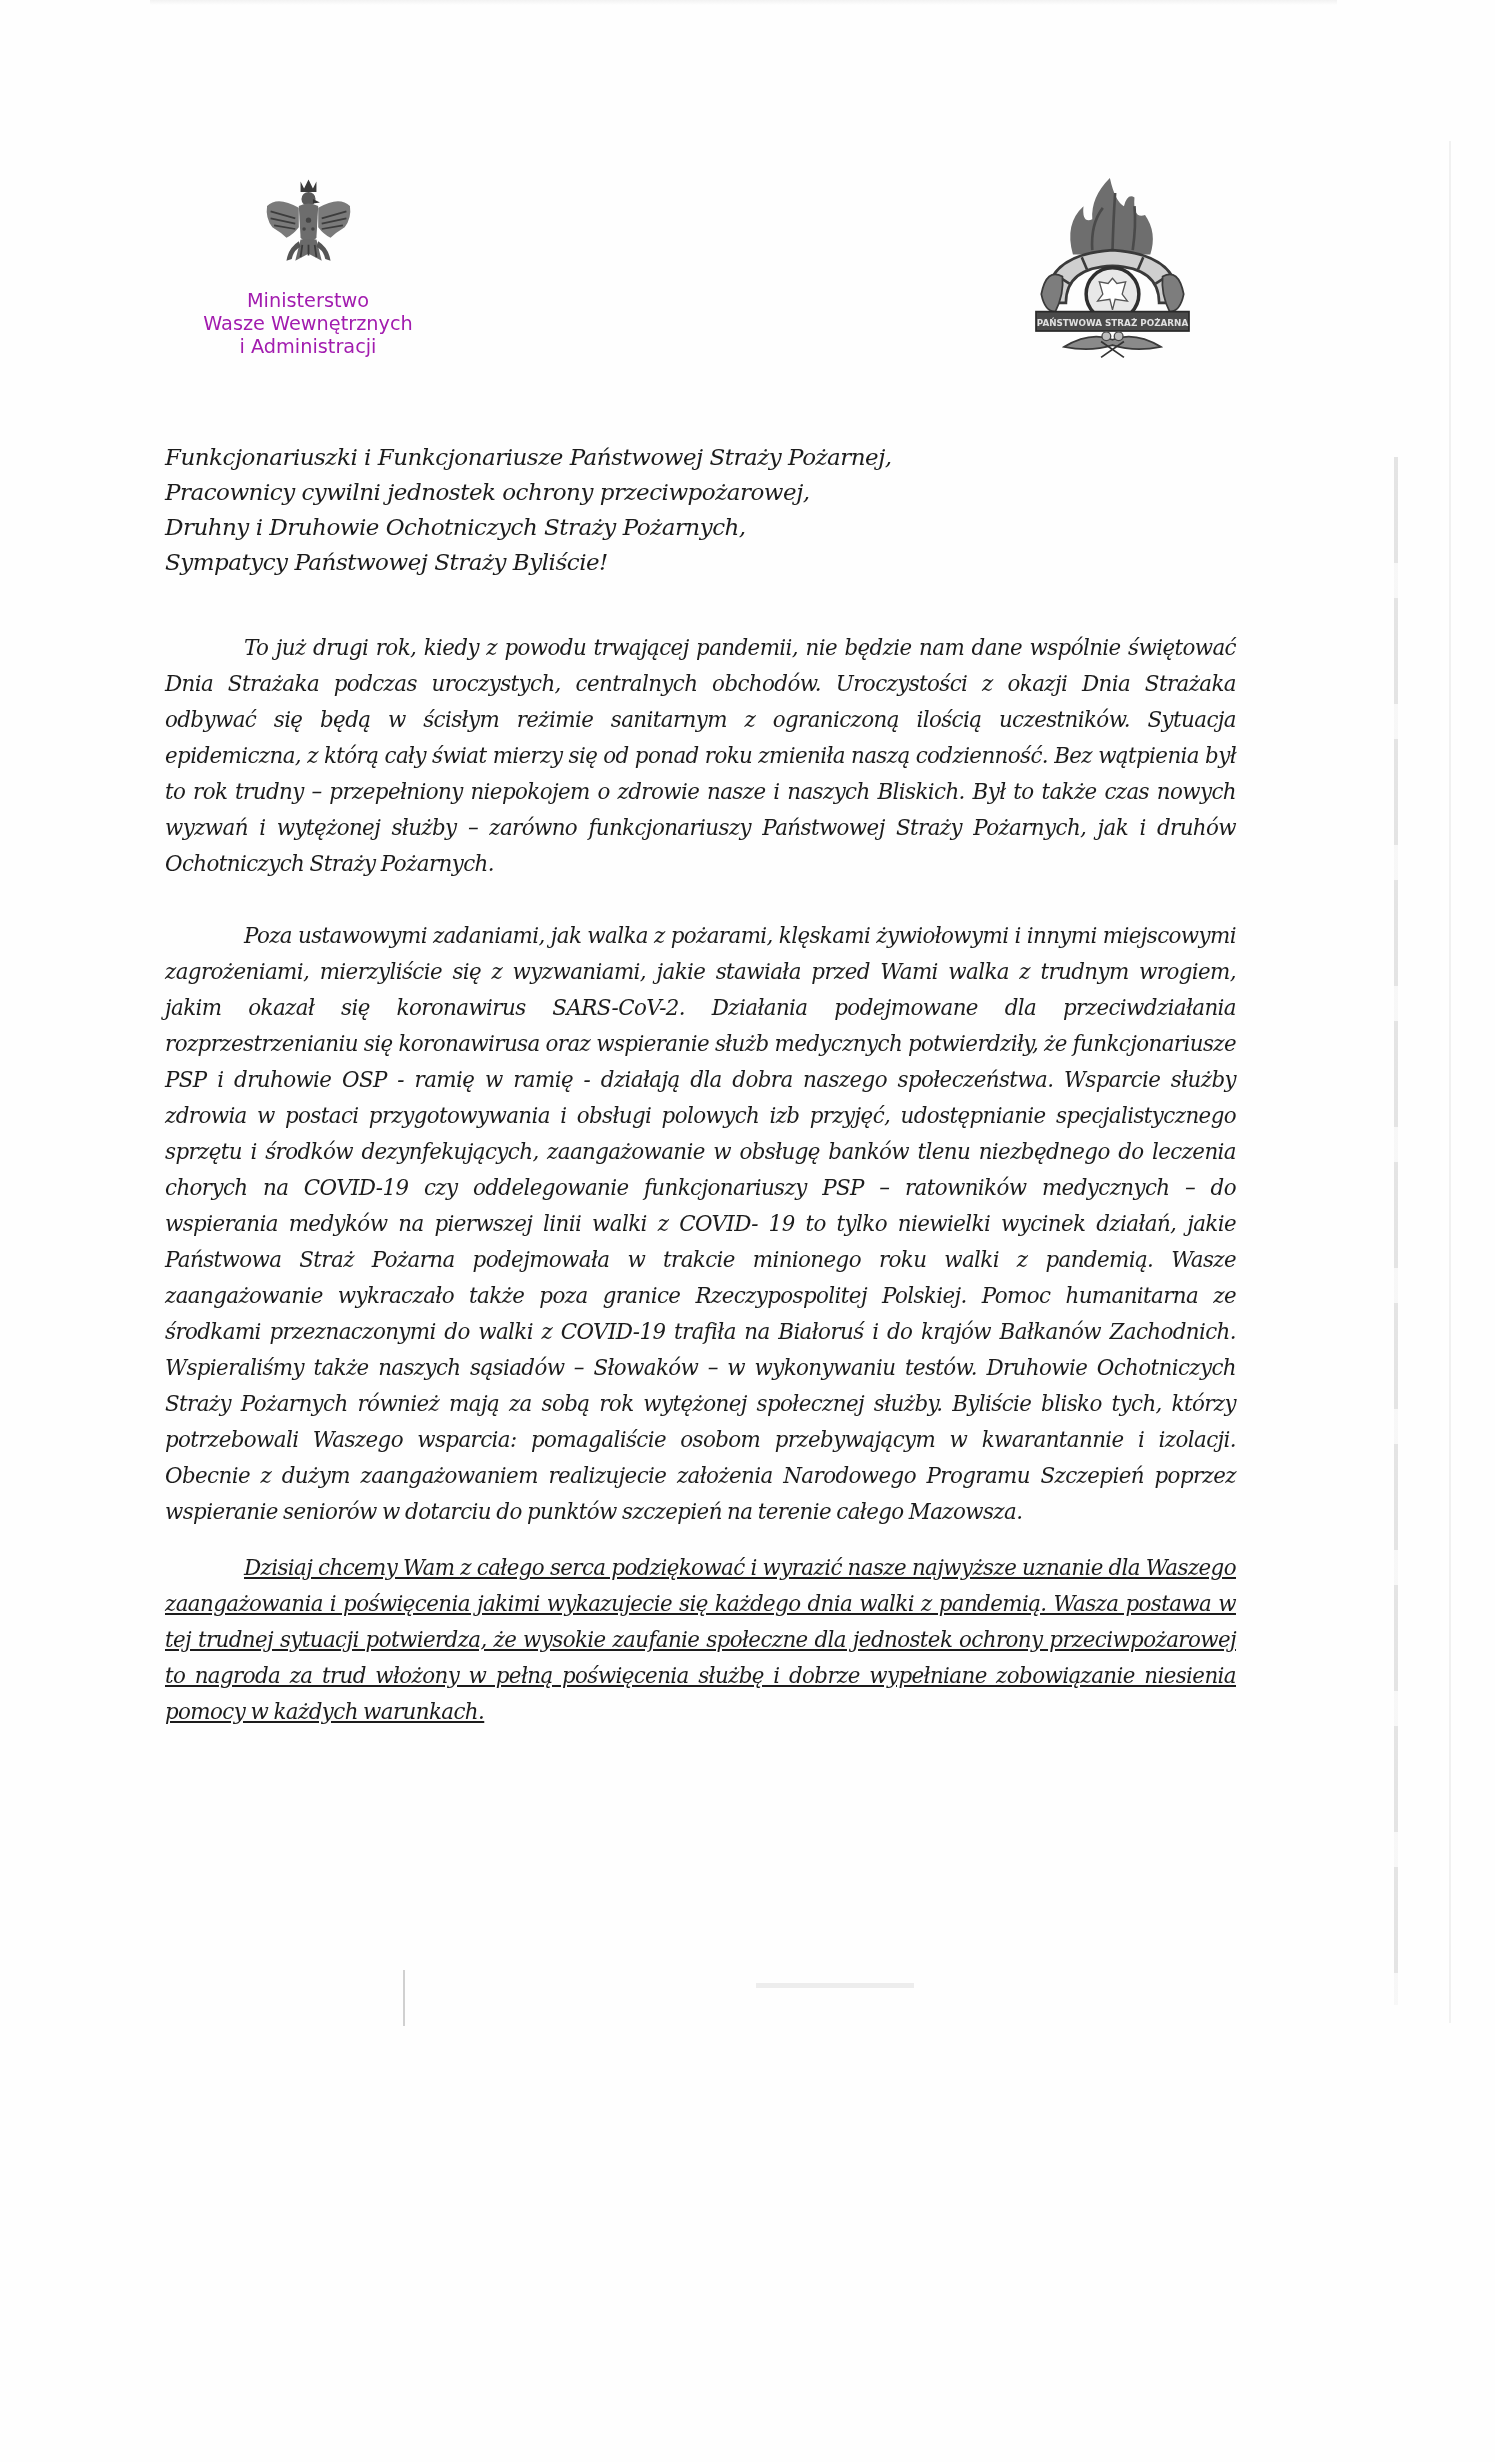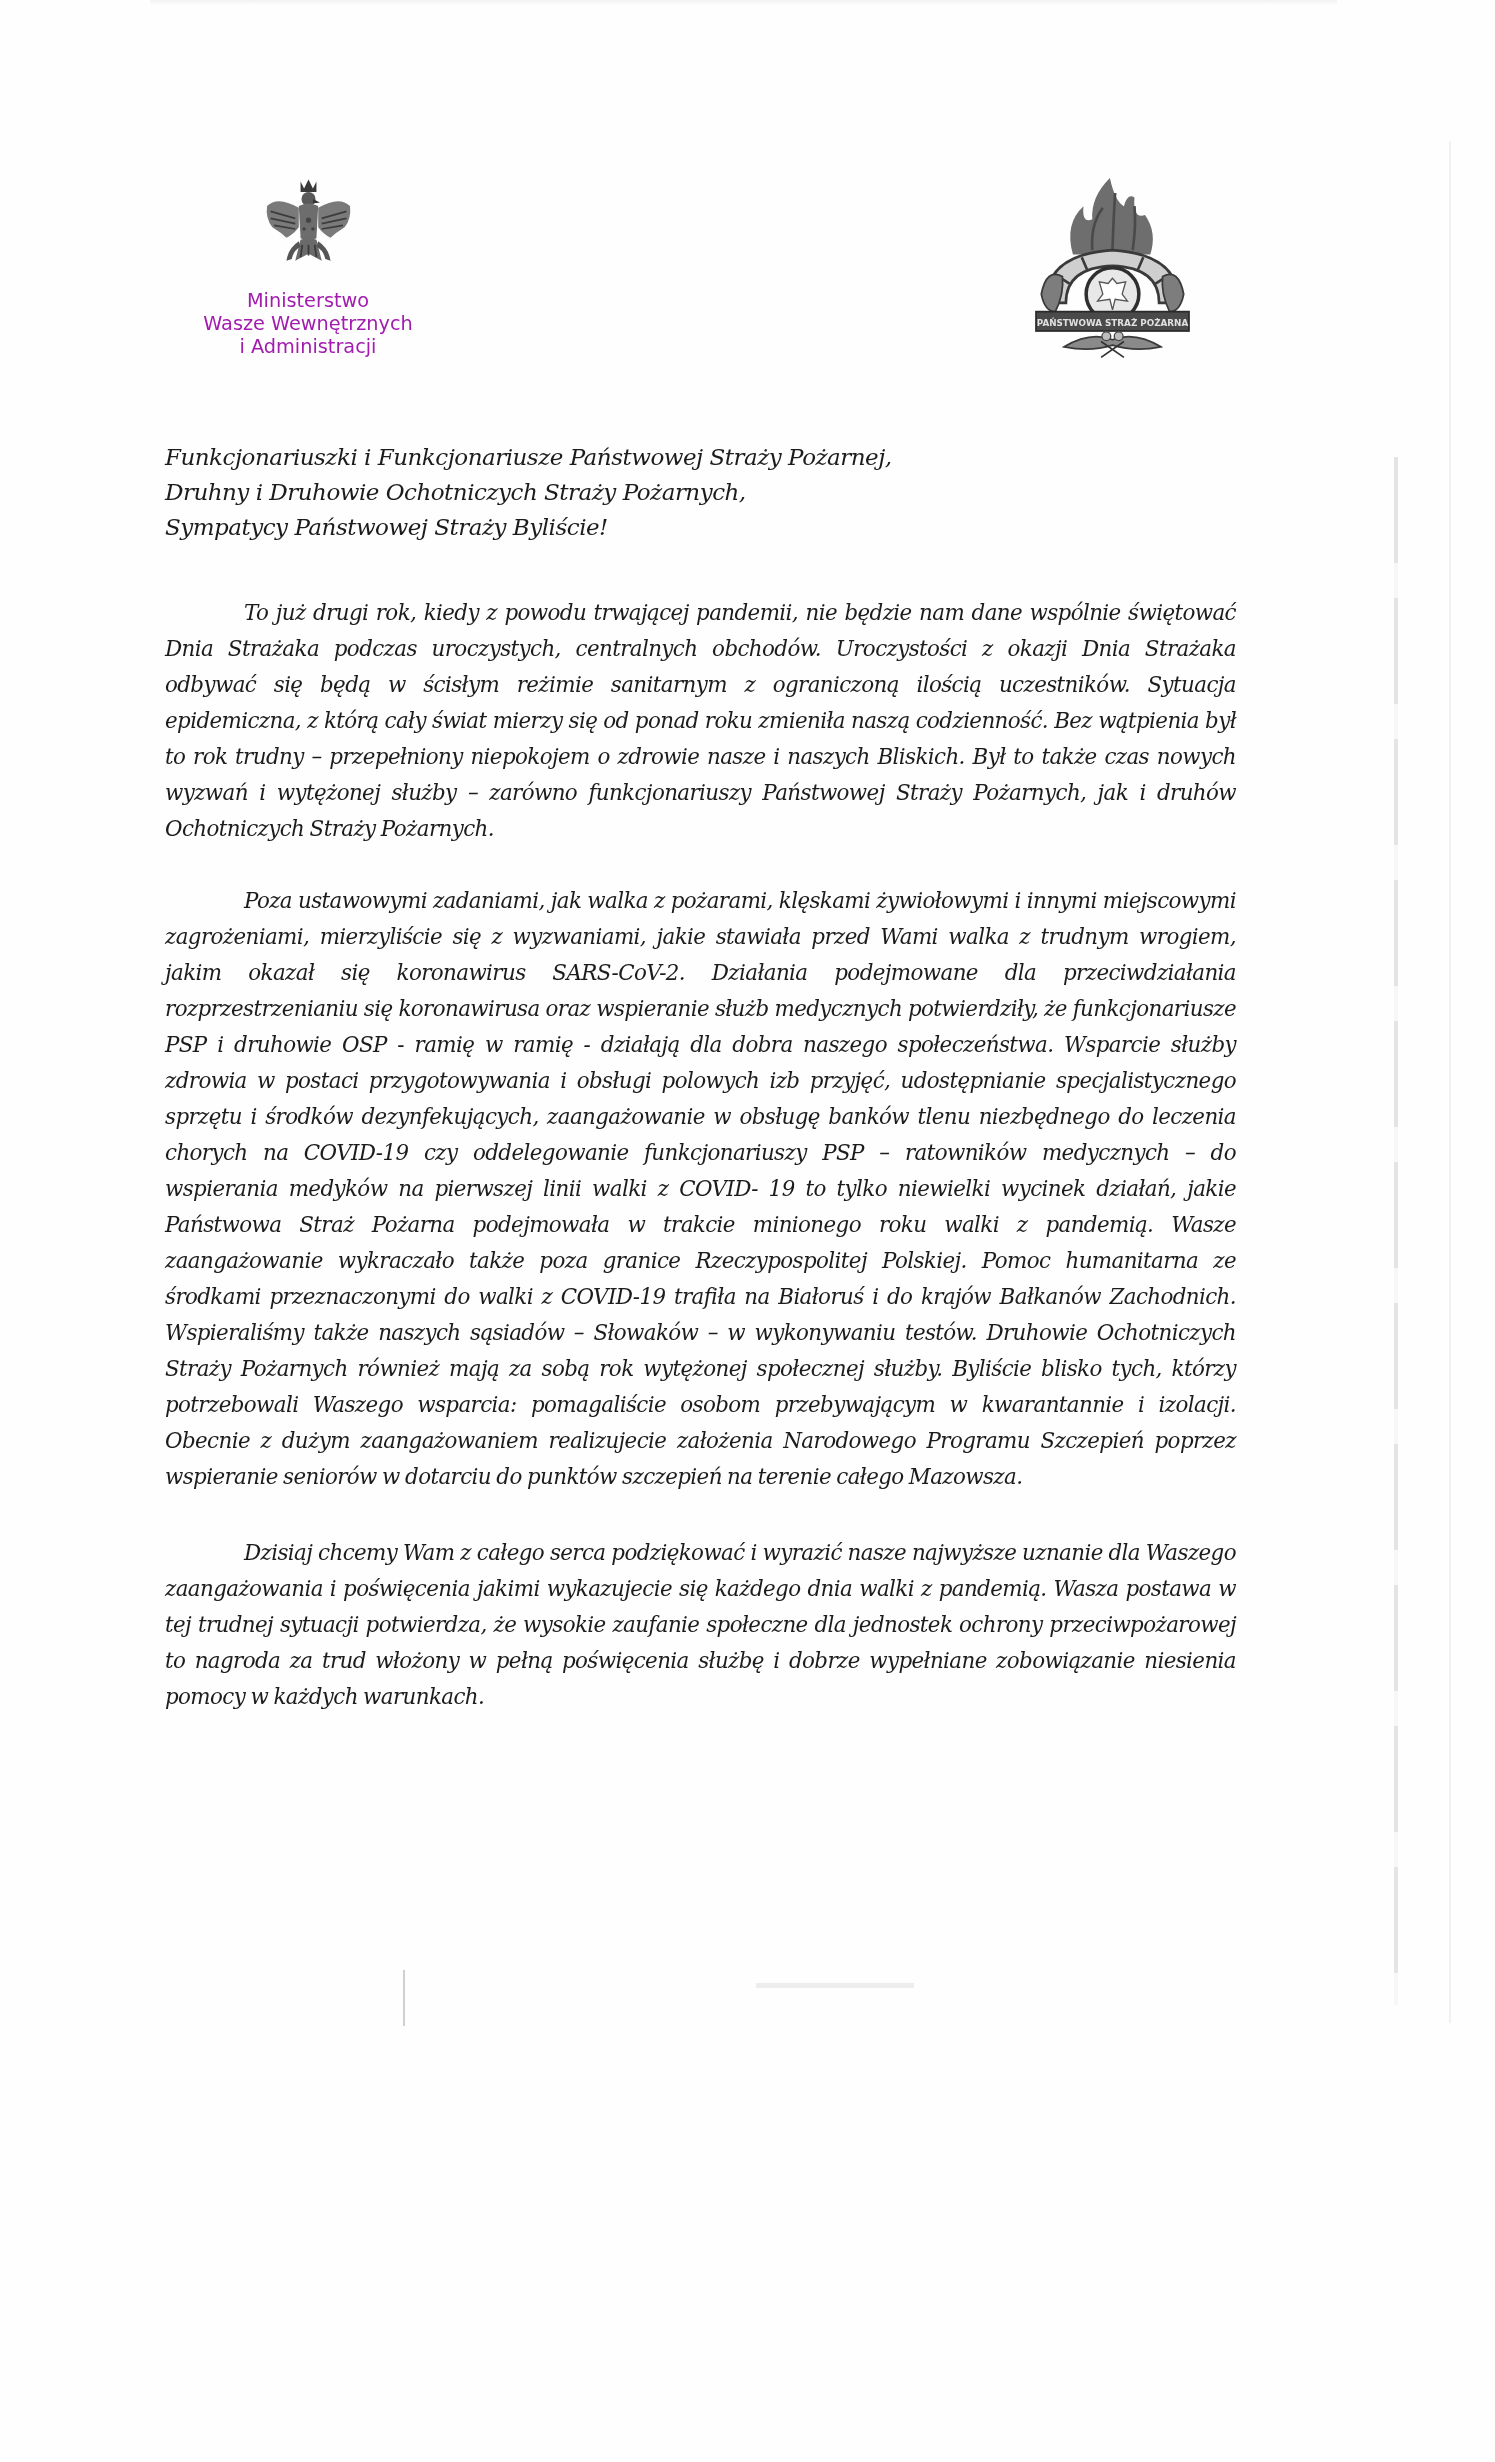--- a/index.html
+++ b/index.html
@@ -106,21 +106,21 @@
       margin: 0;
       text-align: justify;
       text-indent: 79px;
       line-height: 36px;
       font-size: 21.4px;
       letter-spacing: -0.6px;
       word-spacing: -0.9px;
     }
     .p1 { margin-top: 50px; }
     .p2 { margin-top: 36px; }
-    .p3 { margin-top: 40px; }
+    .p3 { margin-top: 20px; text-decoration: underline; }
   </style>
 </head>
 <body>
 
 <div class="page">
   <div class="scan-edge-top"></div>
   <div class="scan-line-right"></div>
   <div class="scan-line-right2"></div>
   <div class="scan-line-left"></div>
   <div class="scan-smudge"></div>
@@ -177,20 +177,21 @@
 
     <path d="M40 200 Q70 182 95 192 Q120 182 150 200 Q120 206 95 198 Q70 206 40 200 Z" fill="#8a8a8a" stroke="#3a3a3a" stroke-width="2"></path>
     <circle cx="88" cy="188" r="5" fill="#bdbdbd" stroke="#444" stroke-width="1.5"></circle>
     <circle cx="102" cy="188" r="5" fill="#bdbdbd" stroke="#444" stroke-width="1.5"></circle>
     <path d="M82 212 L108 194 M108 212 L82 194" stroke="#333" stroke-width="2"></path>
   </svg>
 
   <div class="letter">
     <div class="salutation">
       <div>Funkcjonariuszki i Funkcjonariusze Państwowej Straży Pożarnej,</div>
+      <div>Pracownicy cywilni jednostek ochrony przeciwpożarowej,</div>
       <div>Druhny i Druhowie Ochotniczych Straży Pożarnych,</div>
       <div>Sympatycy Państwowej Straży Byliście!</div>
     </div>
     <p class="para p1">To już drugi rok, kiedy z powodu trwającej pandemii, nie będzie nam dane wspólnie świętować Dnia Strażaka podczas uroczystych, centralnych obchodów. Uroczystości z okazji Dnia Strażaka odbywać się będą w ścisłym reżimie sanitarnym z ograniczoną ilością uczestników. Sytuacja epidemiczna, z którą cały świat mierzy się od ponad roku zmieniła naszą codzienność. Bez wątpienia był to rok trudny – przepełniony niepokojem o zdrowie nasze i naszych Bliskich. Był to także czas nowych wyzwań i wytężonej służby – zarówno funkcjonariuszy Państwowej Straży Pożarnych, jak i druhów Ochotniczych Straży Pożarnych.</p>
     <p class="para p2">Poza ustawowymi zadaniami, jak walka z pożarami, klęskami żywiołowymi i innymi miejscowymi zagrożeniami, mierzyliście się z  wyzwaniami, jakie stawiała przed Wami walka z trudnym wrogiem, jakim okazał się koronawirus SARS-CoV-2. Działania podejmowane dla przeciwdziałania rozprzestrzenianiu się koronawirusa oraz wspieranie służb medycznych potwierdziły, że funkcjonariusze PSP i druhowie OSP - ramię w ramię - działają dla dobra naszego społeczeństwa. Wsparcie służby zdrowia w postaci przygotowywania i obsługi polowych izb przyjęć, udostępnianie specjalistycznego sprzętu i środków dezynfekujących, zaangażowanie w obsługę banków tlenu niezbędnego do leczenia chorych na COVID-19 czy oddelegowanie funkcjonariuszy PSP – ratowników medycznych – do wspierania medyków na pierwszej linii walki z COVID- 19 to tylko niewielki wycinek działań, jakie Państwowa Straż Pożarna podejmowała w trakcie minionego roku walki z pandemią. Wasze zaangażowanie wykraczało także poza granice Rzeczypospolitej Polskiej. Pomoc humanitarna ze środkami przeznaczonymi do walki z COVID-19 trafiła na Białoruś i do krajów Bałkanów Zachodnich. Wspieraliśmy także naszych sąsiadów – Słowaków – w wykonywaniu testów. Druhowie Ochotniczych Straży Pożarnych również mają za sobą rok wytężonej społecznej służby. Byliście blisko tych, którzy potrzebowali Waszego wsparcia: pomagaliście osobom przebywającym w kwarantannie i izolacji. Obecnie z dużym zaangażowaniem realizujecie założenia Narodowego Programu Szczepień poprzez wspieranie seniorów w dotarciu do punktów szczepień na terenie całego Mazowsza.</p>
     <p class="para p3">Dzisiaj chcemy Wam z całego serca podziękować i wyrazić nasze najwyższe uznanie dla Waszego zaangażowania i poświęcenia jakimi wykazujecie się każdego dnia walki z pandemią. Wasza postawa w tej trudnej sytuacji potwierdza, że  wysokie zaufanie społeczne dla jednostek ochrony przeciwpożarowej to nagroda za trud włożony w pełną poświęcenia służbę i dobrze wypełniane zobowiązanie niesienia pomocy w każdych warunkach.</p>
   </div>
 </div>
 
 

